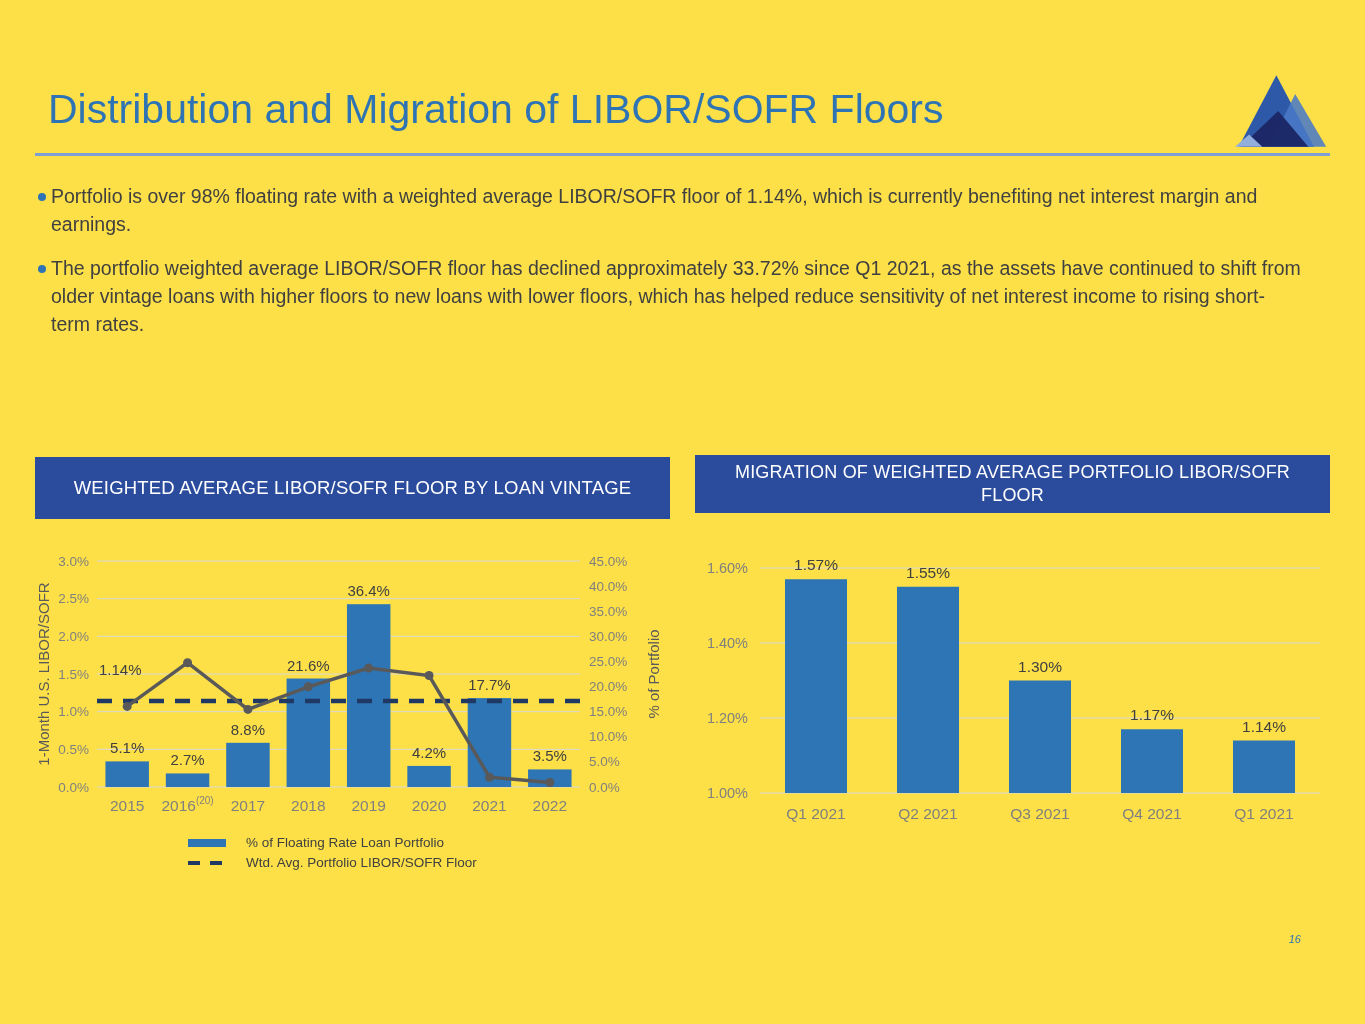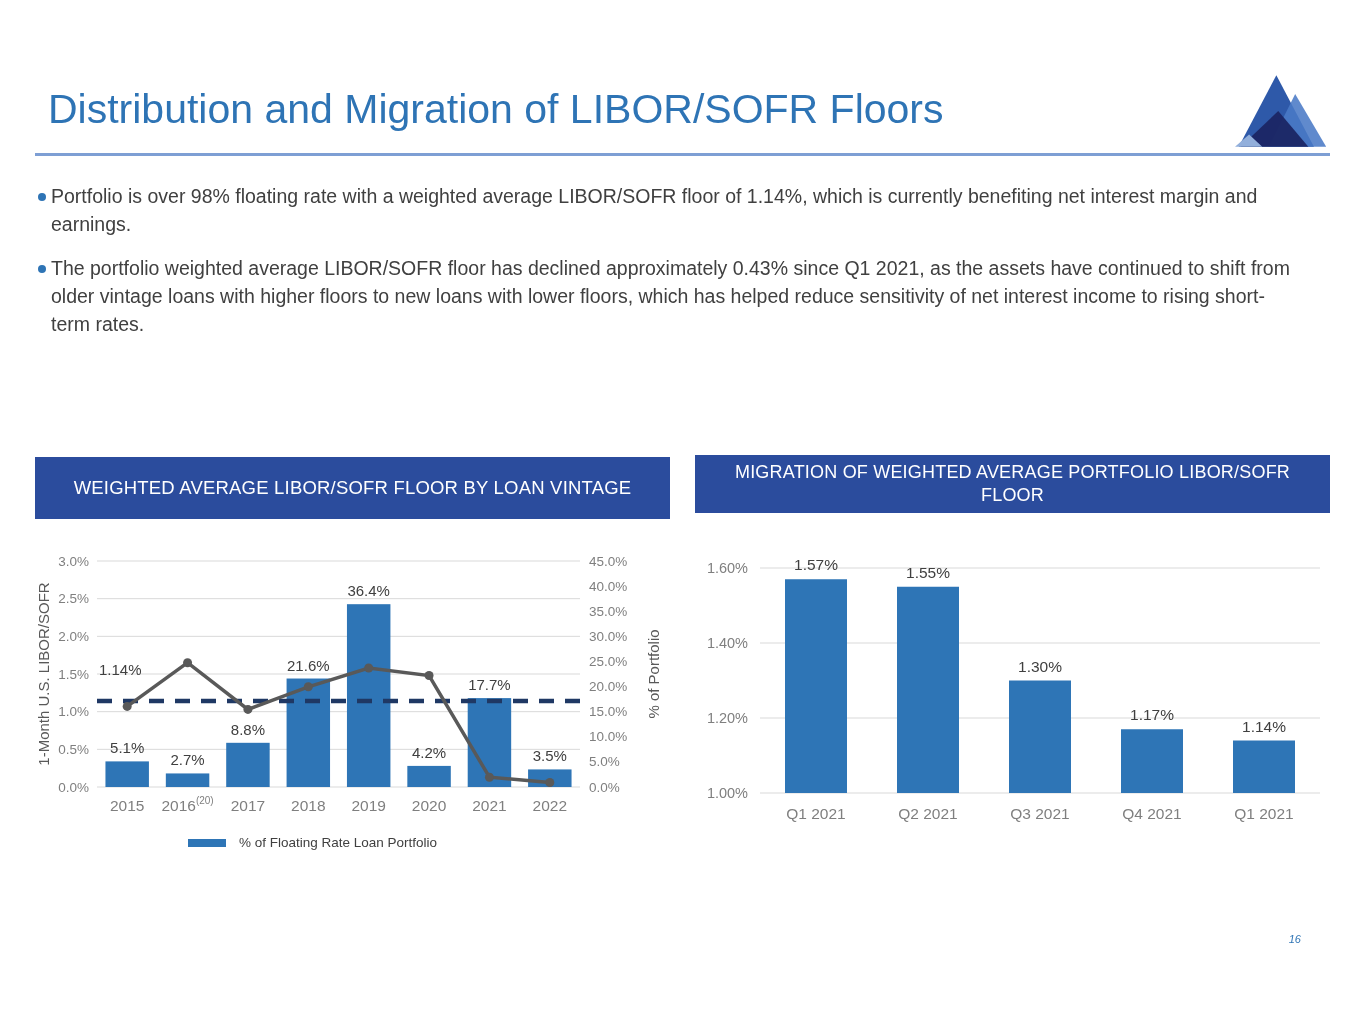--- a/index.html
+++ b/index.html
@@ -1,17 +1,17 @@
 <!DOCTYPE html>
 <html><head>
 <meta charset="utf-8">
 <style>
   html,body{margin:0;padding:0;background:#e8e8e8;}
   .slide{
-    position:relative;width:1365px;height:1024px;background:#ffffff;
+    position:relative;width:1365px;height:1024px;background:#fde047;
     font-family:"Liberation Sans", sans-serif;overflow:hidden;margin:0 auto;
   }
   .slide-title{
     position:absolute;left:48px;top:86px;margin:0;
     font-size:41px;font-weight:400;color:#2E74B5;letter-spacing:0px;white-space:nowrap;
   }
   .logo{position:absolute;right:36px;top:72px;width:94px;height:78px;}
   .separator{position:absolute;left:35px;right:35px;top:153px;height:3px;background:#7E9FD4;}
   .bullets{position:absolute;left:38px;top:183px;width:1290px;}
   .bullet{display:flex;gap:5px;margin-bottom:17px;}
@@ -23,21 +23,21 @@
   .panel-header{
     background:#2B4C9D;color:#ffffff;text-align:center;
     display:flex;align-items:center;justify-content:center;
     min-height:52px;padding:19px 10px;box-sizing:border-box;
     font-size:18.5px;line-height:1.3;letter-spacing:0.2px;
   }
   .panel-right .panel-header{font-size:18px;min-height:58px;padding:3px 16px;}
   .chart-svg{display:block;margin-top:14px;}
   .panel-right .chart-svg{margin-top:8px;}
   .legend{margin:10px 0 0 152px;}
-  .legend-item{display:flex;align-items:center;gap:12px;margin-bottom:5px;}
+  .legend-item{display:flex;align-items:center;gap:19px;margin-bottom:5px;}
   .legend-item span{font-size:13.5px;color:#404040;}
   .page-number{
     position:absolute;right:64px;top:933px;font-size:11px;
     font-style:italic;color:#2E74B5;
   }
   svg text{font-family:"Liberation Sans", sans-serif;}
 </style>
 </head>
 <body>
 
@@ -54,21 +54,21 @@
 
   <div class="separator"></div>
 
   <div class="bullets">
     <div class="bullet">
       <span class="dot"></span>
       <p>Portfolio is over 98% floating rate with a weighted average LIBOR/SOFR floor of 1.14%, which is currently benefiting net interest margin and earnings.</p>
     </div>
     <div class="bullet">
       <span class="dot"></span>
-      <p>The portfolio weighted average LIBOR/SOFR floor has declined approximately 0.43% since Q1 2021, as the assets have continued to shift from older vintage loans with higher floors to new loans with lower floors, which has helped reduce sensitivity of net interest income to rising short-term rates.</p>
+      <p>The portfolio weighted average LIBOR/SOFR floor has declined approximately 33.72% since Q1 2021, as the assets have continued to shift from older vintage loans with higher floors to new loans with lower floors, which has helped reduce sensitivity of net interest income to rising short-term rates.</p>
     </div>
   </div>
 
   <div class="panel panel-left">
     <div class="panel-header">WEIGHTED AVERAGE LIBOR/SOFR FLOOR BY LOAN VINTAGE</div>
     <svg id="combo-svg" class="chart-svg" width="635" height="292" viewBox="0 0 635 292">
         <line x1="62" x2="545" y1="254" y2="254" stroke="#D9D9D9" stroke-width="1"></line>
         <text x="54" y="258.5" text-anchor="end" fill="#7F7F7F" font-size="13.5">0.0%</text>
         <line x1="62" x2="545" y1="216.33333333333334" y2="216.33333333333334" stroke="#D9D9D9" stroke-width="1"></line>
         <text x="54" y="220.83333333333334" text-anchor="end" fill="#7F7F7F" font-size="13.5">0.5%</text>
@@ -130,20 +130,26 @@
         <text x="14" y="141" text-anchor="middle" fill="#595959" font-size="15" transform="rotate(-90 14 141)">1-Month U.S. LIBOR/SOFR</text>
         <text x="624" y="141" text-anchor="middle" fill="#595959" font-size="15" transform="rotate(-90 624 141)">% of Portfolio</text>
       </svg>
     <div class="legend">
       <div class="legend-item">
         <svg width="40" height="12">
           <rect x="1" y="2" width="38" height="8" fill="#2E75B6"></rect>
         </svg>
         <span>% of Floating Rate Loan Portfolio</span>
       </div>
+      <div class="legend-item">
+        <svg width="40" height="12">
+          <line x1="1" y1="6" x2="39" y2="6" stroke="#1F3864" stroke-width="4" stroke-dasharray="12 10"></line>
+        </svg>
+        <span>Wtd. Avg. Portfolio LIBOR/SOFR Floor</span>
+      </div>
     </div>
   </div>
 
   <div class="panel panel-right">
     <div class="panel-header">MIGRATION OF WEIGHTED AVERAGE PORTFOLIO LIBOR/SOFR FLOOR</div>
     <svg id="bar-svg" class="chart-svg" width="635" height="308" viewBox="0 0 635 308">
         <line x1="65" x2="625" y1="272" y2="272" stroke="#D9D9D9" stroke-width="1"></line>
         <text x="53" y="277" text-anchor="end" fill="#7F7F7F" font-size="14.5">1.00%</text>
         <line x1="65" x2="625" y1="197.00000000000003" y2="197.00000000000003" stroke="#D9D9D9" stroke-width="1"></line>
         <text x="53" y="202.00000000000003" text-anchor="end" fill="#7F7F7F" font-size="14.5">1.20%</text>

